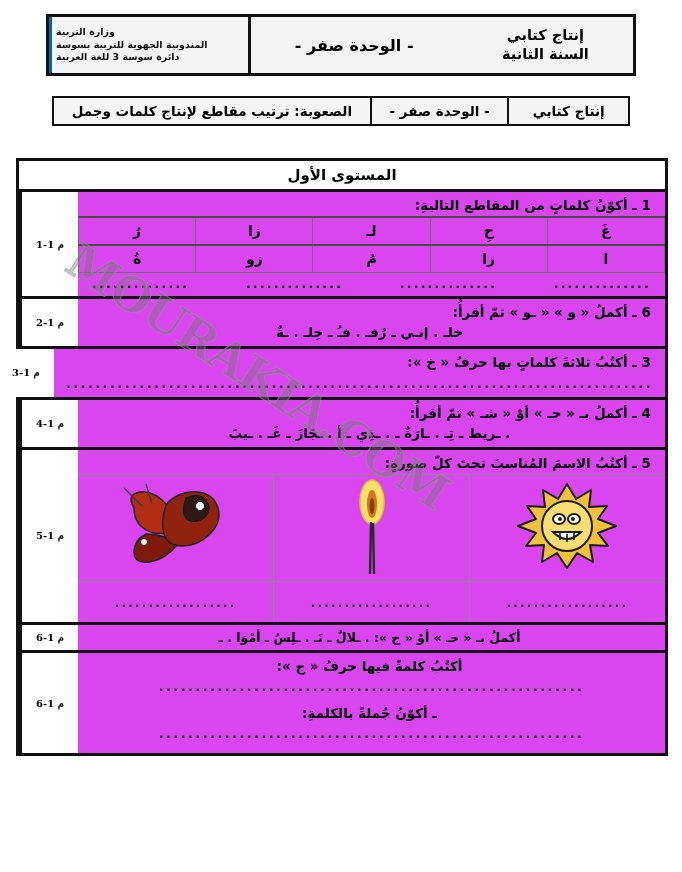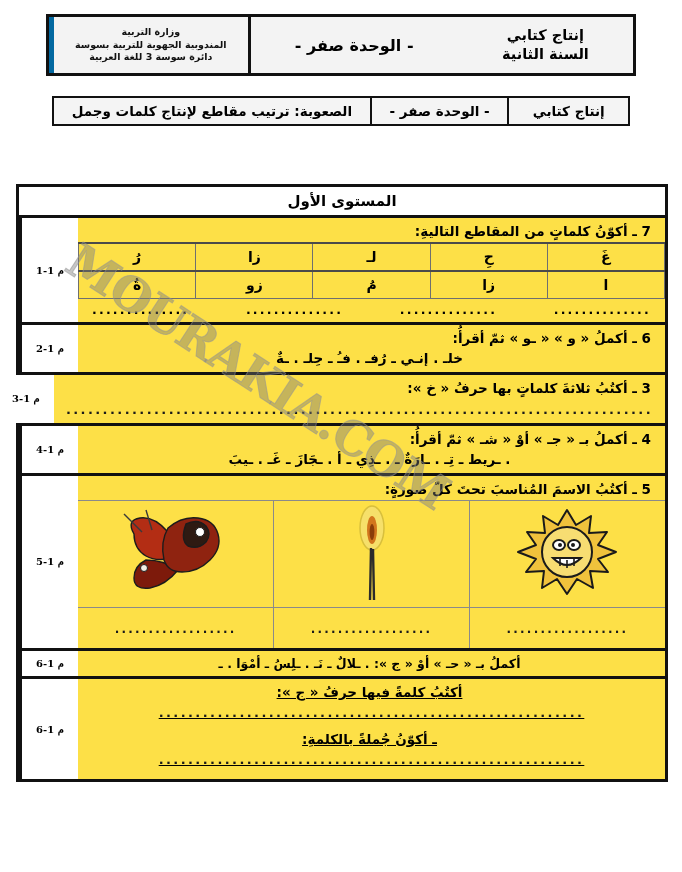--- a/index.html
+++ b/index.html
@@ -65,22 +65,23 @@
     box-sizing: border-box;
     display: flex;
     flex-direction: column;
     align-items: center;
     justify-content: center;
     text-align: center;
     background: #f3f3f3;
   }
   .hdr1 .c-right {
     width: 34%;
-    border-left: 5px solid #0369a1;
+    border-left: 3px solid #0369a1;
     padding: 12px 4px;
+    align-items: flex-end;
   }
   .hdr1 .c-mid {
     width: 36%;
     border-left: 3px solid #111;
   }
   .hdr1 .c-left {
     width: 30%;
   }
   .minline {
     font-size: 9.5px;
@@ -125,22 +126,21 @@
   .hdr2 .b-left  { width: 55%; border-radius: 9px; }
 
   
   .main {
     position: absolute;
     left: 16px;
     top: 158px;
     width: 652px;
     border: 3px solid #111;
     box-sizing: border-box;
-    background: #fde047;
-    margin-top: 26px;
+    background: #d946ef;
   }
   .level-title {
     height: 28px;
     border-bottom: 3px solid #111;
     display: flex;
     align-items: center;
     justify-content: center;
     font-size: 15px;
     font-weight: 700;
     background: #fff;
@@ -244,21 +244,21 @@
     vertical-align: middle;
     text-align: center;
   }
   .pic-table td.pic-cell { height: 104px; }
   .pic-table td.lbl-cell { height: 38px; }
   .pic-table td:first-child { border-right: none; }
   .pic-table td:last-child { border-left: none; }
   .pic-table tr:last-child td { border-bottom: none; }
 
   .fig { display: inline-block; line-height: 0; }
-  .ex7-block { padding-bottom: 6px; text-decoration: underline; }
+  .ex7-block { padding-bottom: 6px; }
   .ex6-line {
     font-size: 12.5px;
     font-weight: 700;
     padding: 5px 14px 5px 10px;
     text-align: center;
     white-space: nowrap;
   }
 </style>
 </head>
 <body>
@@ -289,21 +289,21 @@
     <div class="cell b-mid">- الوحدة صفر -</div>
     <div class="cell b-left">الصعوبة: ترتيب مقاطع لإنتاج كلمات وجمل</div>
   </div>
 
   <div class="main">
 
     <div class="level-title">المستوى الأول</div>
 
     <div class="ex-row">
       <div class="ex-body">
-        <div class="prompt">7 ـ أكوّنُ كلماتٍ من المقاطع التاليةِ:</div>
+        <div class="prompt">1 ـ أكوّنُ كلماتٍ من المقاطع التاليةِ:</div>
         <table class="syl-table">
           <tbody>
               <tr>
             <td>غَ</td>
             <td>حِ</td>
             <td>لـ</td>
             <td>زا</td>
             <td>رُ</td>
           </tr>
           <tr>

